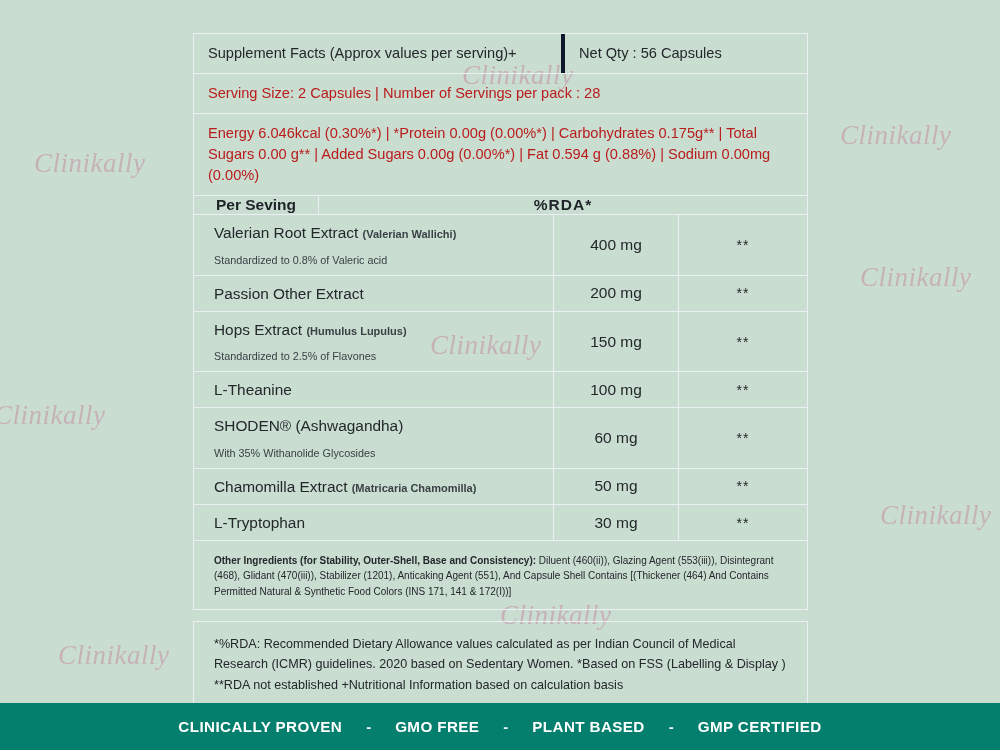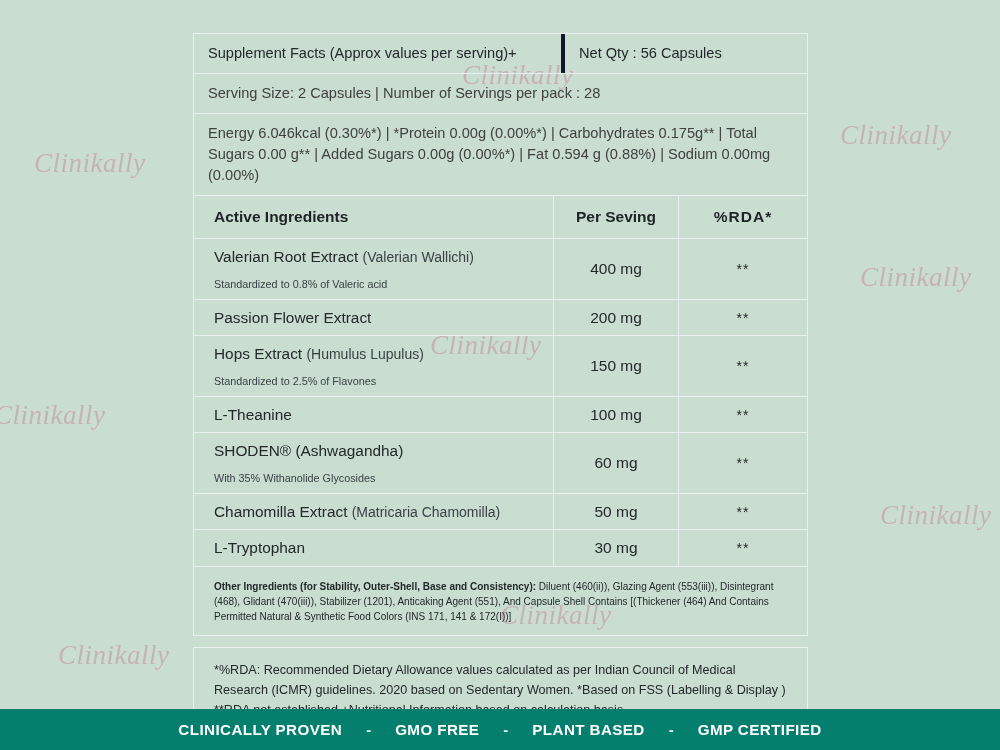--- a/index.html
+++ b/index.html
@@ -63,21 +63,21 @@
     color: #23282b;
     line-height: 1.42;
   }
   .cell.left-head  { width: 371px; border-right: 4px solid #0f172a; }
   .cell.right-head { flex: 1; }
 
   .fullrow {
     box-sizing: border-box;
     padding: 9px 14px;
     font-size: 14.6px;
-    color: #404040;
+    color: #b91c1c;
     line-height: 1.45;
   }
 
   
   .ing-table {
     border: 1px solid #eaf0f1;
     border-top: none;
     box-sizing: border-box;
   }
   .ing-row {
@@ -126,22 +126,23 @@
     color: #1d2326;
   }
   .hdr .col-name { padding-top: 12px; padding-bottom: 12px; }
 
   .ing-title {
     font-size: 15.4px;
     color: #23282b;
     line-height: 1.25;
   }
   .ing-latin {
-    font-size: 14px;
+    font-size: 11px;
     color: #3a4246;
+    font-weight: bold;
   }
   .ing-sub {
     font-size: 10.8px;
     color: #3a4246;
     margin-top: 10px;
     line-height: 1.3;
   }
 
   
   .other-block {
@@ -164,21 +165,21 @@
     line-height: 1.62;
     color: #23282b;
   }
 
   
   .banner {
     position: absolute;
     left: 0;
     right: 0;
     bottom: 0;
-    height: 41px;
+    height: 47px;
     background: #047f6e;
     display: flex;
     align-items: center;
     justify-content: center;
     z-index: 5;
   }
   .banner-inner {
     display: flex;
     align-items: center;
     gap: 24px;
@@ -223,43 +224,40 @@
   <div class="panel">
     <div class="fullrow">Serving Size: 2 Capsules  |  Number of Servings per pack : 28</div>
   </div>
 
   <div class="panel">
     <div class="fullrow">Energy 6.046kcal (0.30%*) | *Protein 0.00g (0.00%*) | Carbohydrates 0.175g** | Total Sugars 0.00 g**  | Added Sugars 0.00g (0.00%*) | Fat 0.594 g (0.88%) | Sodium 0.00mg (0.00%)</div>
   </div>
 
   <div class="ing-table">
     <div class="ing-row hdr">
-      <div class="col-name">
-        <span>Active Ingredients</span>
-      </div>
       <div class="col-serving">Per Seving</div>
       <div class="col-rda">%RDA*</div>
     </div>
 
     <div class="ing-row">
       <div class="col-name">
         <div class="ing-title">
           <span>Valerian Root Extract</span>
           <span class="ing-latin">(Valerian Wallichi)</span>
         </div>
         <div class="ing-sub">Standardized to 0.8% of Valeric acid</div>
       </div>
       <div class="col-serving">400 mg</div>
       <div class="col-rda">**</div>
     </div>
 
     <div class="ing-row">
       <div class="col-name">
         <div class="ing-title">
-          <span>Passion Flower Extract</span>
+          <span>Passion Other Extract</span>
           <span class="ing-latin"></span>
         </div>
       </div>
       <div class="col-serving">200 mg</div>
       <div class="col-rda">**</div>
     </div>
 
     <div class="ing-row">
       <div class="col-name">
         <div class="ing-title">

